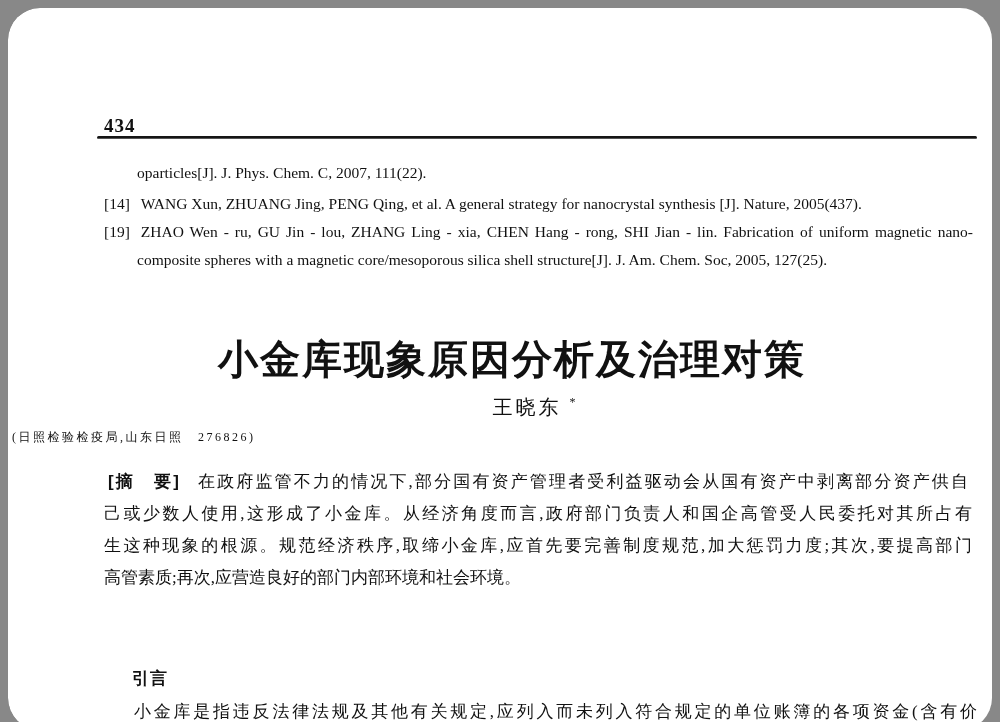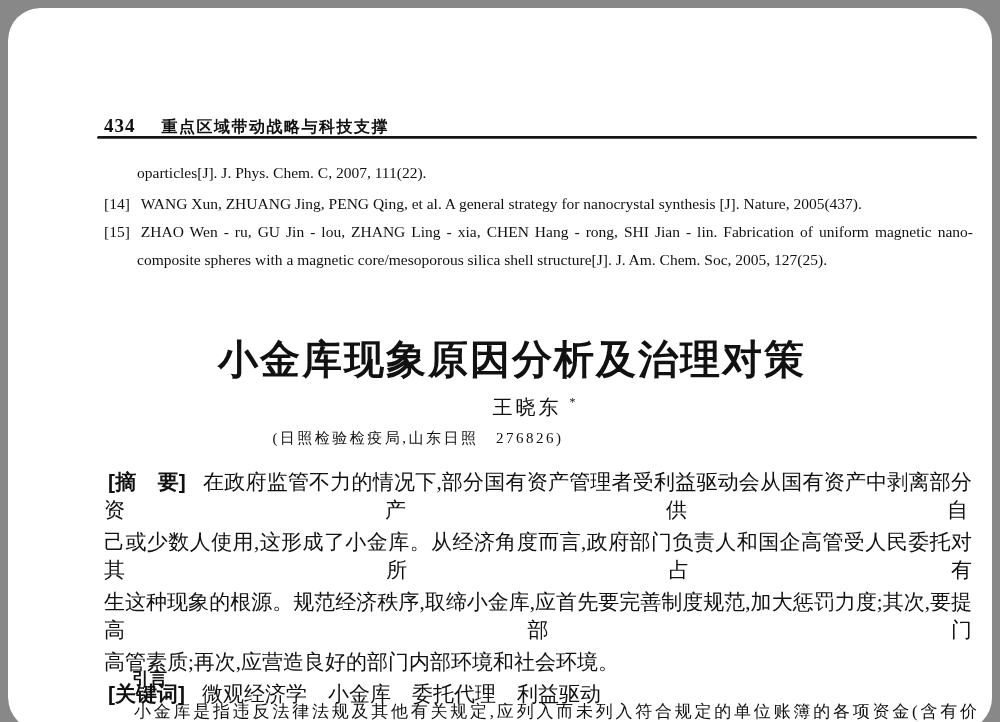--- a/index.html
+++ b/index.html
@@ -56,27 +56,27 @@
     font-family: "Liberation Sans", "DejaVu Sans", sans-serif;
     font-weight: bold; font-size: 40px; letter-spacing: 2px;
   }
   .article-author {
     left: 0; top: 382px; width: 1000px;
     text-align: center; font-size: 20px; letter-spacing: 3px; padding-left: 44px;
   }
   .article-author sup { font-size: 12px; letter-spacing: 0; }
   .article-affiliation {
     left: 0; top: 417px; width: 812px;
-    text-align: center; font-size: 15px; letter-spacing: 2.5px;
+    text-align: left; font-size: 12px; letter-spacing: 2.5px;
   }
 
   
   .abstract-block {
     left: 88px; top: 452px; width: 876px;
-    font-size: 21px; line-height: 28px;
+    font-size: 17px; line-height: 28px;
   }
   .jline { text-align: justify; text-align-last: justify; }
   .meta-label {
     font-family: "Liberation Sans", "DejaVu Sans", sans-serif;
     font-weight: bold; margin-right: 13px;
   }
   .keywords-line { margin-top: 0; }
 
   
   .section-heading {
@@ -100,53 +100,49 @@
     opacity: 0.8;
   }
 </style>
 </head>
 <body>
 
 <div class="page">
 
   <div class="abs header-row">
     <span class="page-number">434</span>
-    <span class="running-title">重点区域带动战略与科技支撑</span>
   </div>
   <div class="abs header-rule"></div>
 
   <div class="abs ref-line ref-cont">oparticles[J]. J. Phys. Chem. C, 2007, 111(22).</div>
 
   <div class="abs ref-line ref-14">
     <span class="ref-label">[14]</span><span>WANG Xun, ZHUANG Jing, PENG Qing, et al. A general strategy for nanocrystal synthesis [J]. Nature, 2005(437).</span>
   </div>
 
   <div class="abs ref-line ref-15a">
-    <span class="ref-label">[15]</span><span>ZHAO Wen - ru, GU Jin - lou, ZHANG Ling - xia, CHEN Hang - rong, SHI Jian - lin. Fabrication of uniform magnetic nano-</span>
+    <span class="ref-label">[19]</span><span>ZHAO Wen - ru, GU Jin - lou, ZHANG Ling - xia, CHEN Hang - rong, SHI Jian - lin. Fabrication of uniform magnetic nano-</span>
   </div>
   <div class="abs ref-line ref-15b">composite spheres with a magnetic core/mesoporous silica shell structure[J]. J. Am. Chem. Soc, 2005, 127(25).</div>
 
   <div class="abs article-title">小金库现象原因分析及治理对策</div>
 
   <div class="abs article-author">
     <span>王晓东</span><sup>*</sup>
   </div>
 
   <div class="abs article-affiliation">(日照检验检疫局,山东日照　276826)</div>
 
   <div class="abs abstract-block">
     <div class="jline">
       <span class="meta-label">[摘　要]</span><span>在政府监管不力的情况下,部分国有资产管理者受利益驱动会从国有资产中剥离部分资产供自</span>
     </div>
     <div class="jline">己或少数人使用,这形成了小金库。从经济角度而言,政府部门负责人和国企高管受人民委托对其所占有</div>
     <div class="jline">生这种现象的根源。规范经济秩序,取缔小金库,应首先要完善制度规范,加大惩罚力度;其次,要提高部门</div>
     <div>高管素质;再次,应营造良好的部门内部环境和社会环境。</div>
-    <div class="keywords-line">
-      <span class="meta-label">[关键词]</span><span>微观经济学　小金库　委托代理　利益驱动</span>
-    </div>
   </div>
 
   <div class="abs section-heading">引言</div>
 
   <div class="abs body-line">小金库是指违反法律法规及其他有关规定,应列入而未列入符合规定的单位账簿的各项资金(含有价</div>
 
   <div class="abs clipped-line"></div>
 
 </div>
 

